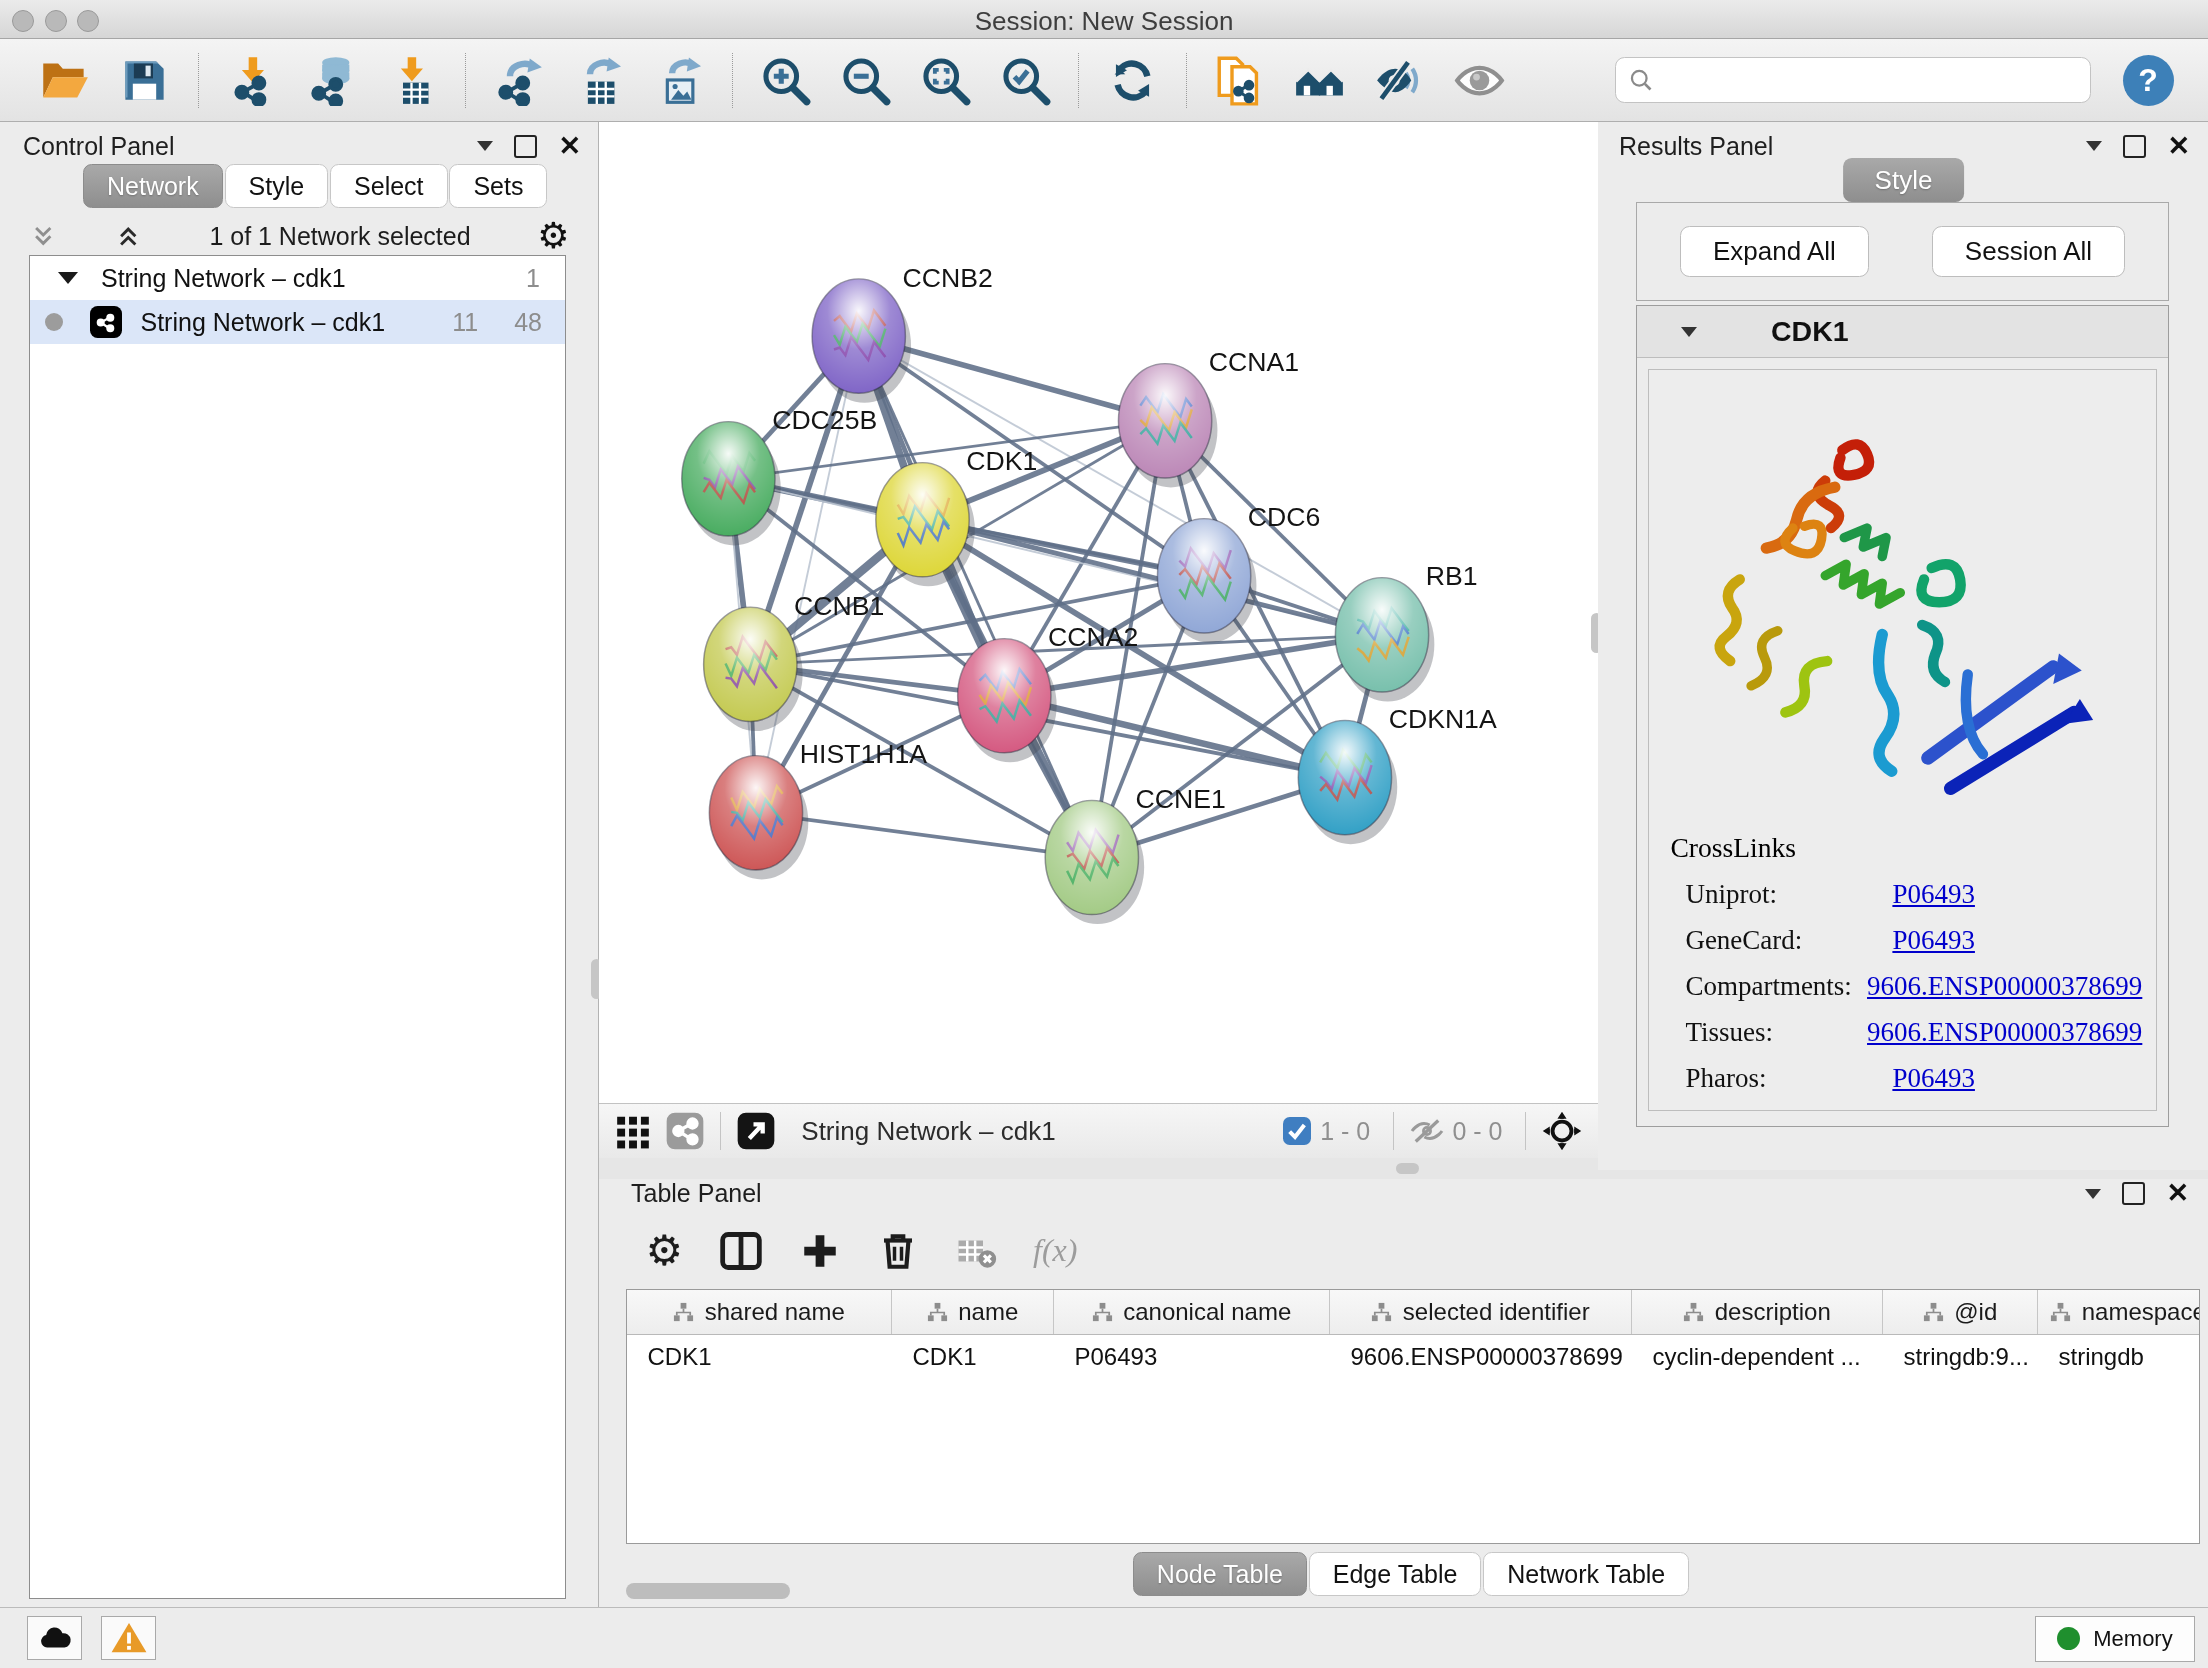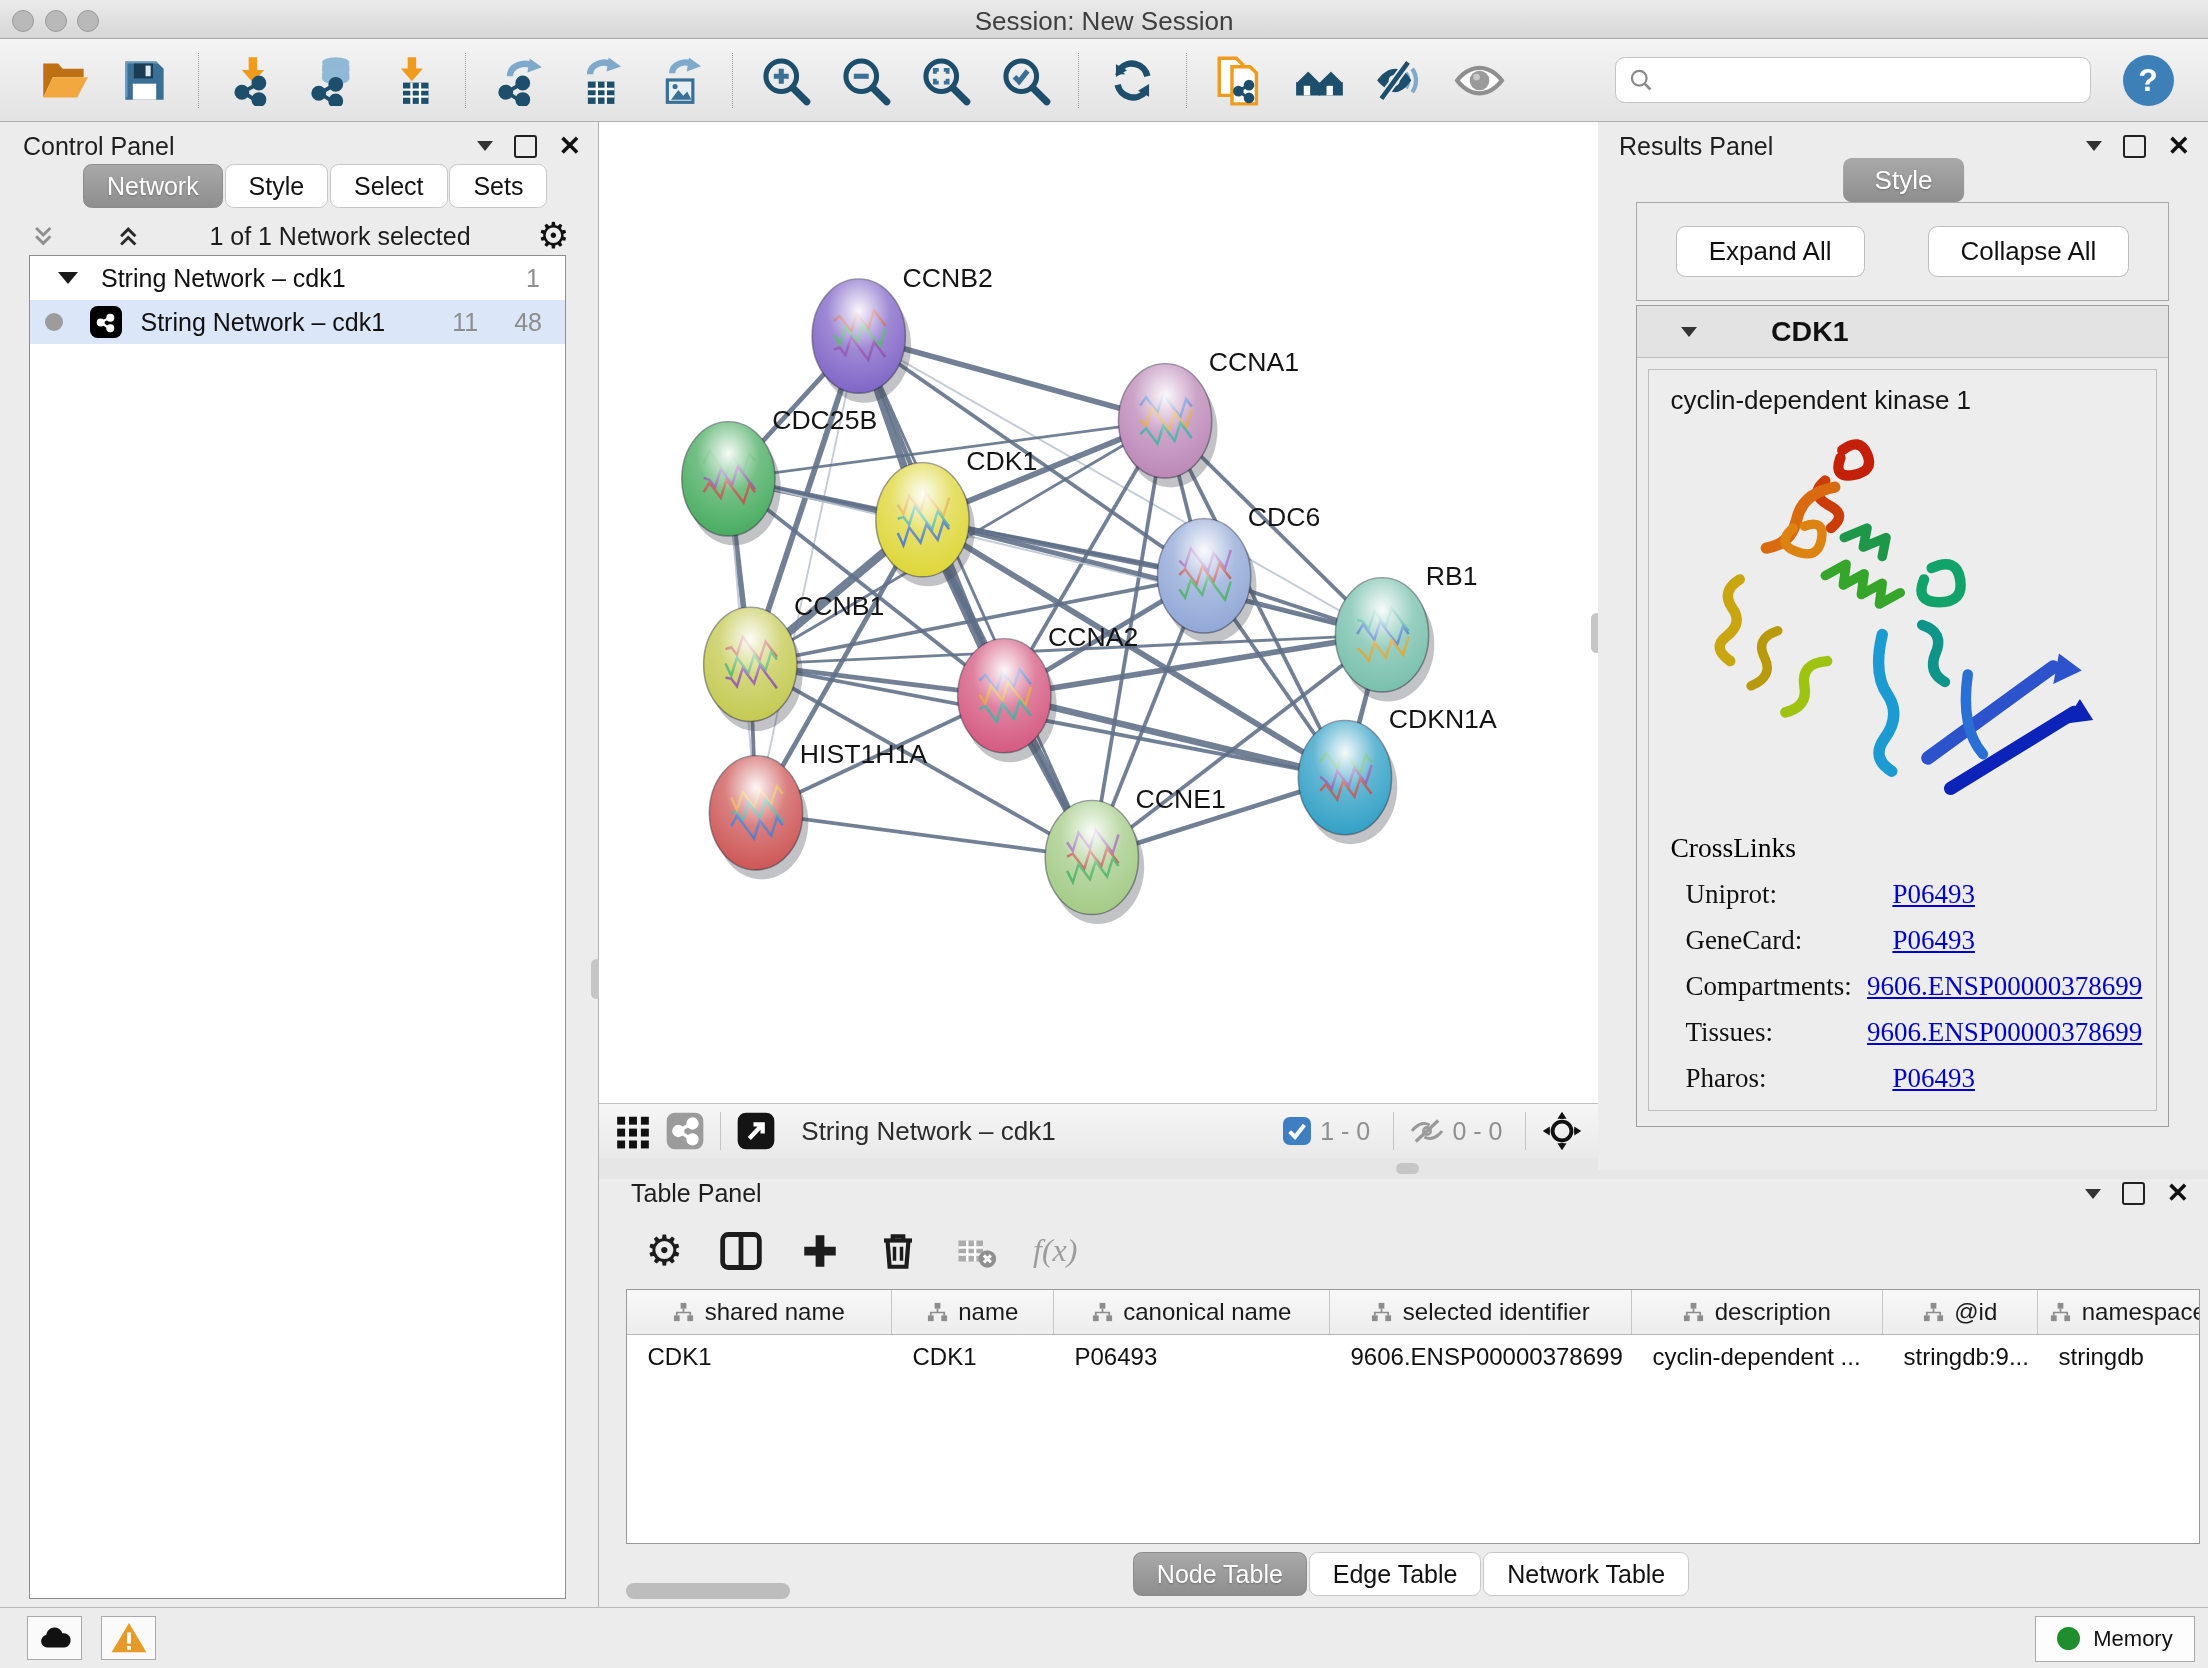--- a/index.html
+++ b/index.html
@@ -590,29 +590,28 @@
       <span style="flex:1"></span>
       <span class="win-ctrls">
         <span class="tri-down"></span>
         <span class="sq"></span>
         <span class="xx">✕</span>
       </span>
     </div>
     <div id="rp-tab">Style</div>
     <div id="rp-btnbox">
       <button class="rp-btn">Expand All</button>
-      <button class="rp-btn">Collapse All</button>
+      <button class="rp-btn">Session All</button>
     </div>
     <div id="rp-mainbox">
       <div id="rp-entry-head">
         <span class="tri-down" style="margin-left:44px"></span>
         <span id="rp-gene">CDK1</span>
       </div>
       <div id="rp-sub">
-        <div id="rp-desc">cyclin-dependent kinase 1</div>
         <svg id="rp-structure" viewBox="0 0 430 400">
           <g fill="none" stroke-linecap="round" stroke-linejoin="round">
             <path d="M168 16 q18 -14 26 4 q8 18 -14 22 q-22 4 -14 -18" stroke="#c41f08" stroke-width="11"></path>
             <path d="M150 48 q-18 14 4 26 q20 10 2 24" stroke="#cc3c08" stroke-width="11"></path>
             <path d="M160 55 q-34 6 -40 34 q-6 26 -32 30" stroke="#d96a10" stroke-width="12"></path>
             <path d="M128 96 q22 -8 18 14 q-4 22 -28 12 q-20 -8 -2 -24" stroke="#dd8312" stroke-width="10"></path>
             <path d="M60 152 q-20 12 -8 30 q12 16 -6 30 q-16 12 4 26" stroke="#c9a50e" stroke-width="11"></path>
             <path d="M100 206 q-24 8 -14 28 q10 20 -14 30" stroke="#b99a0c" stroke-width="10"></path>
             <path d="M152 238 q-28 2 -24 26 q4 22 -20 28" stroke="#9ec411" stroke-width="11"></path>
             <path d="M150 148 l22 -12 -3 22 22 -12 -3 22 22 -12 -3 22 22 -12" stroke="#35a52c" stroke-width="10"></path>

